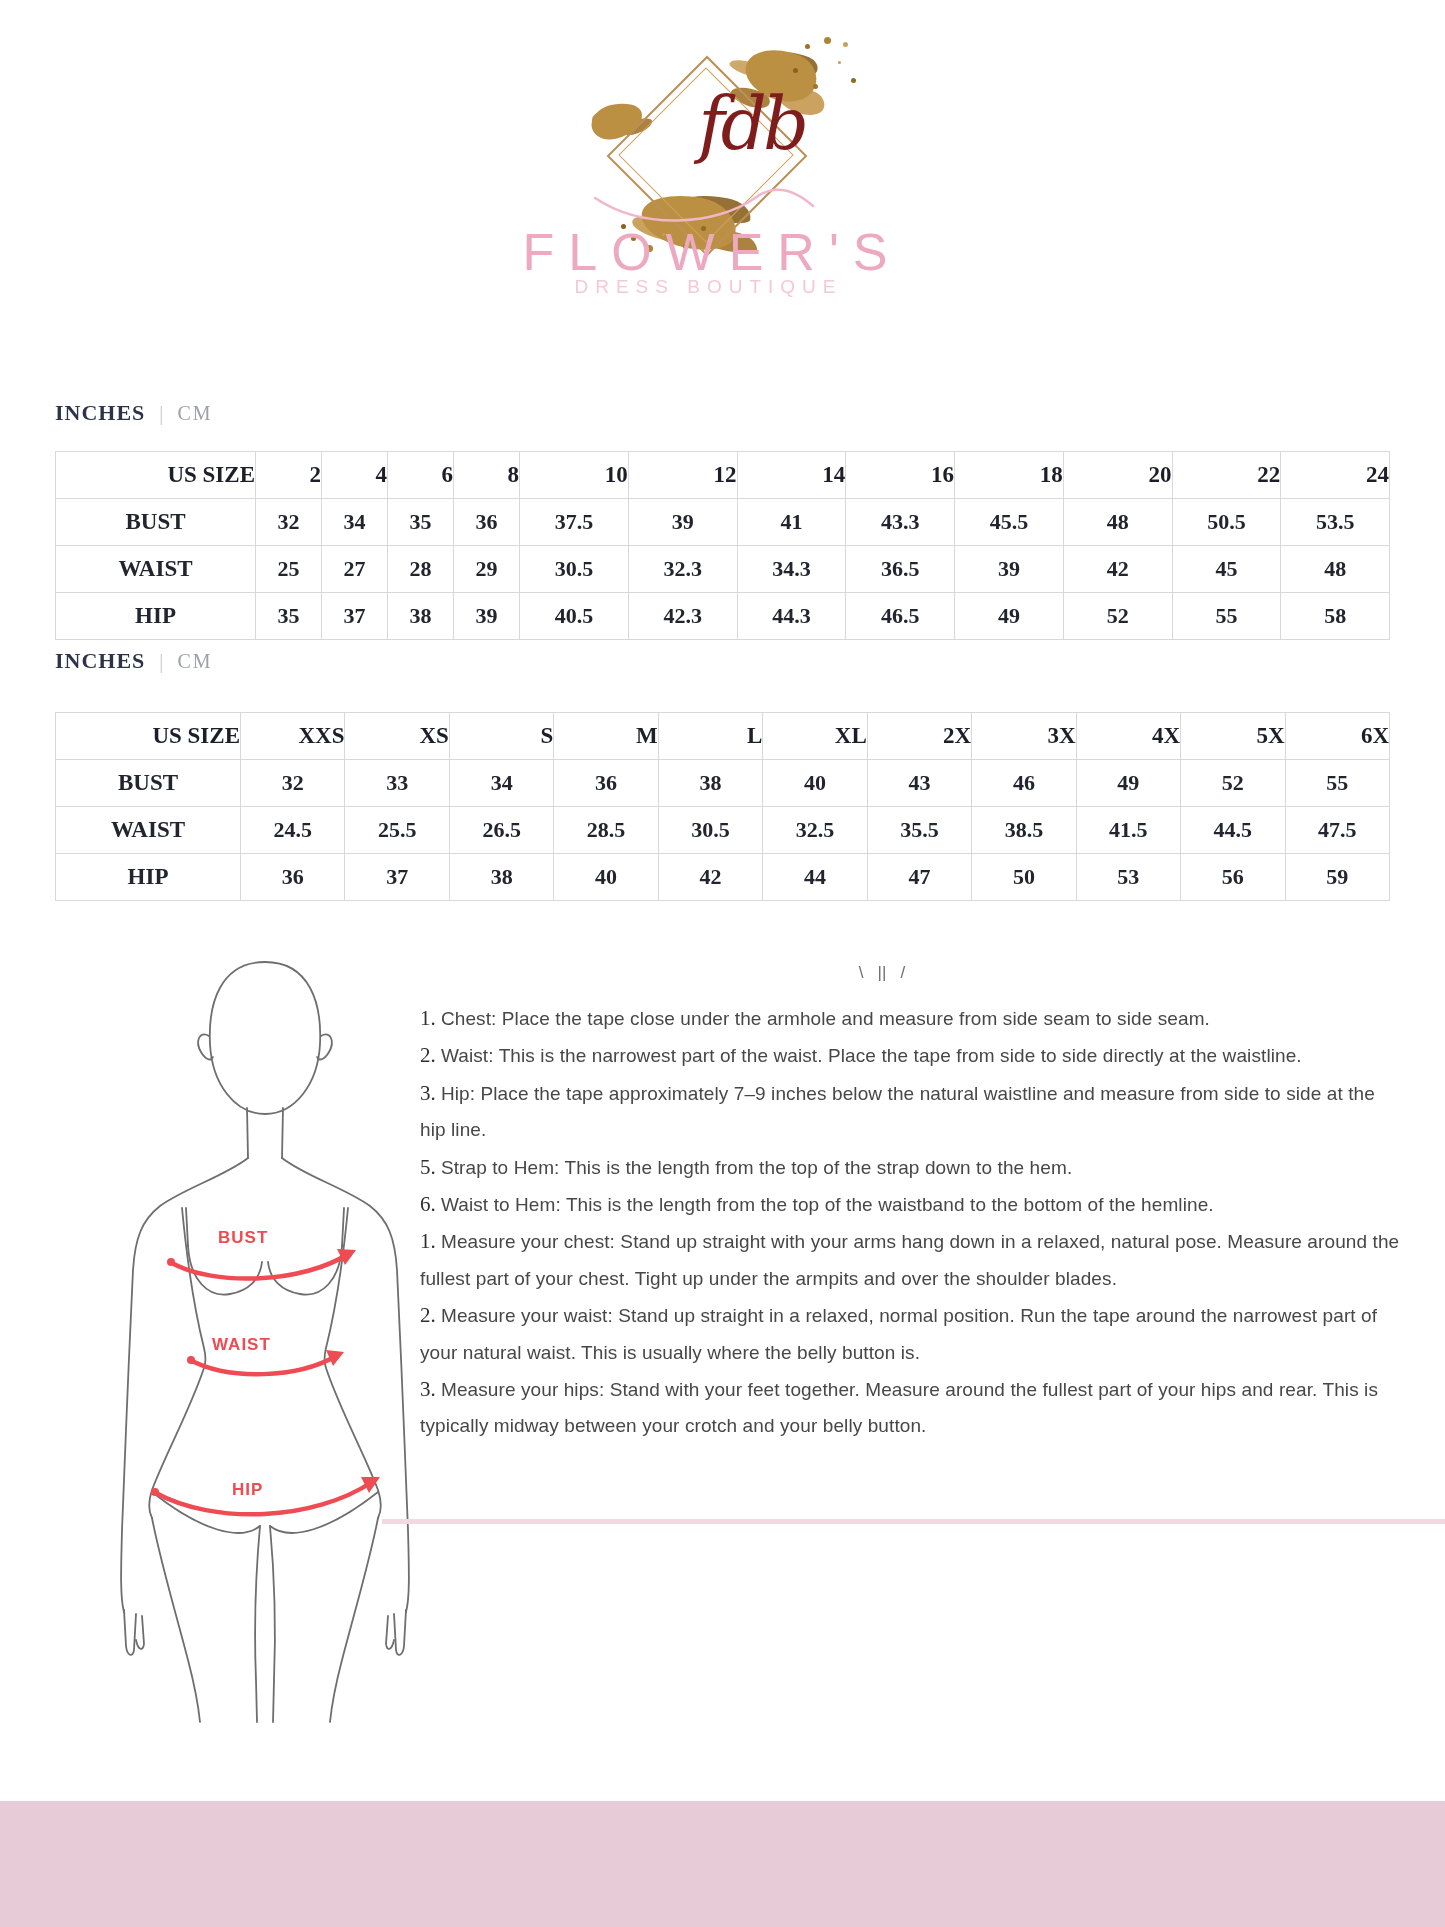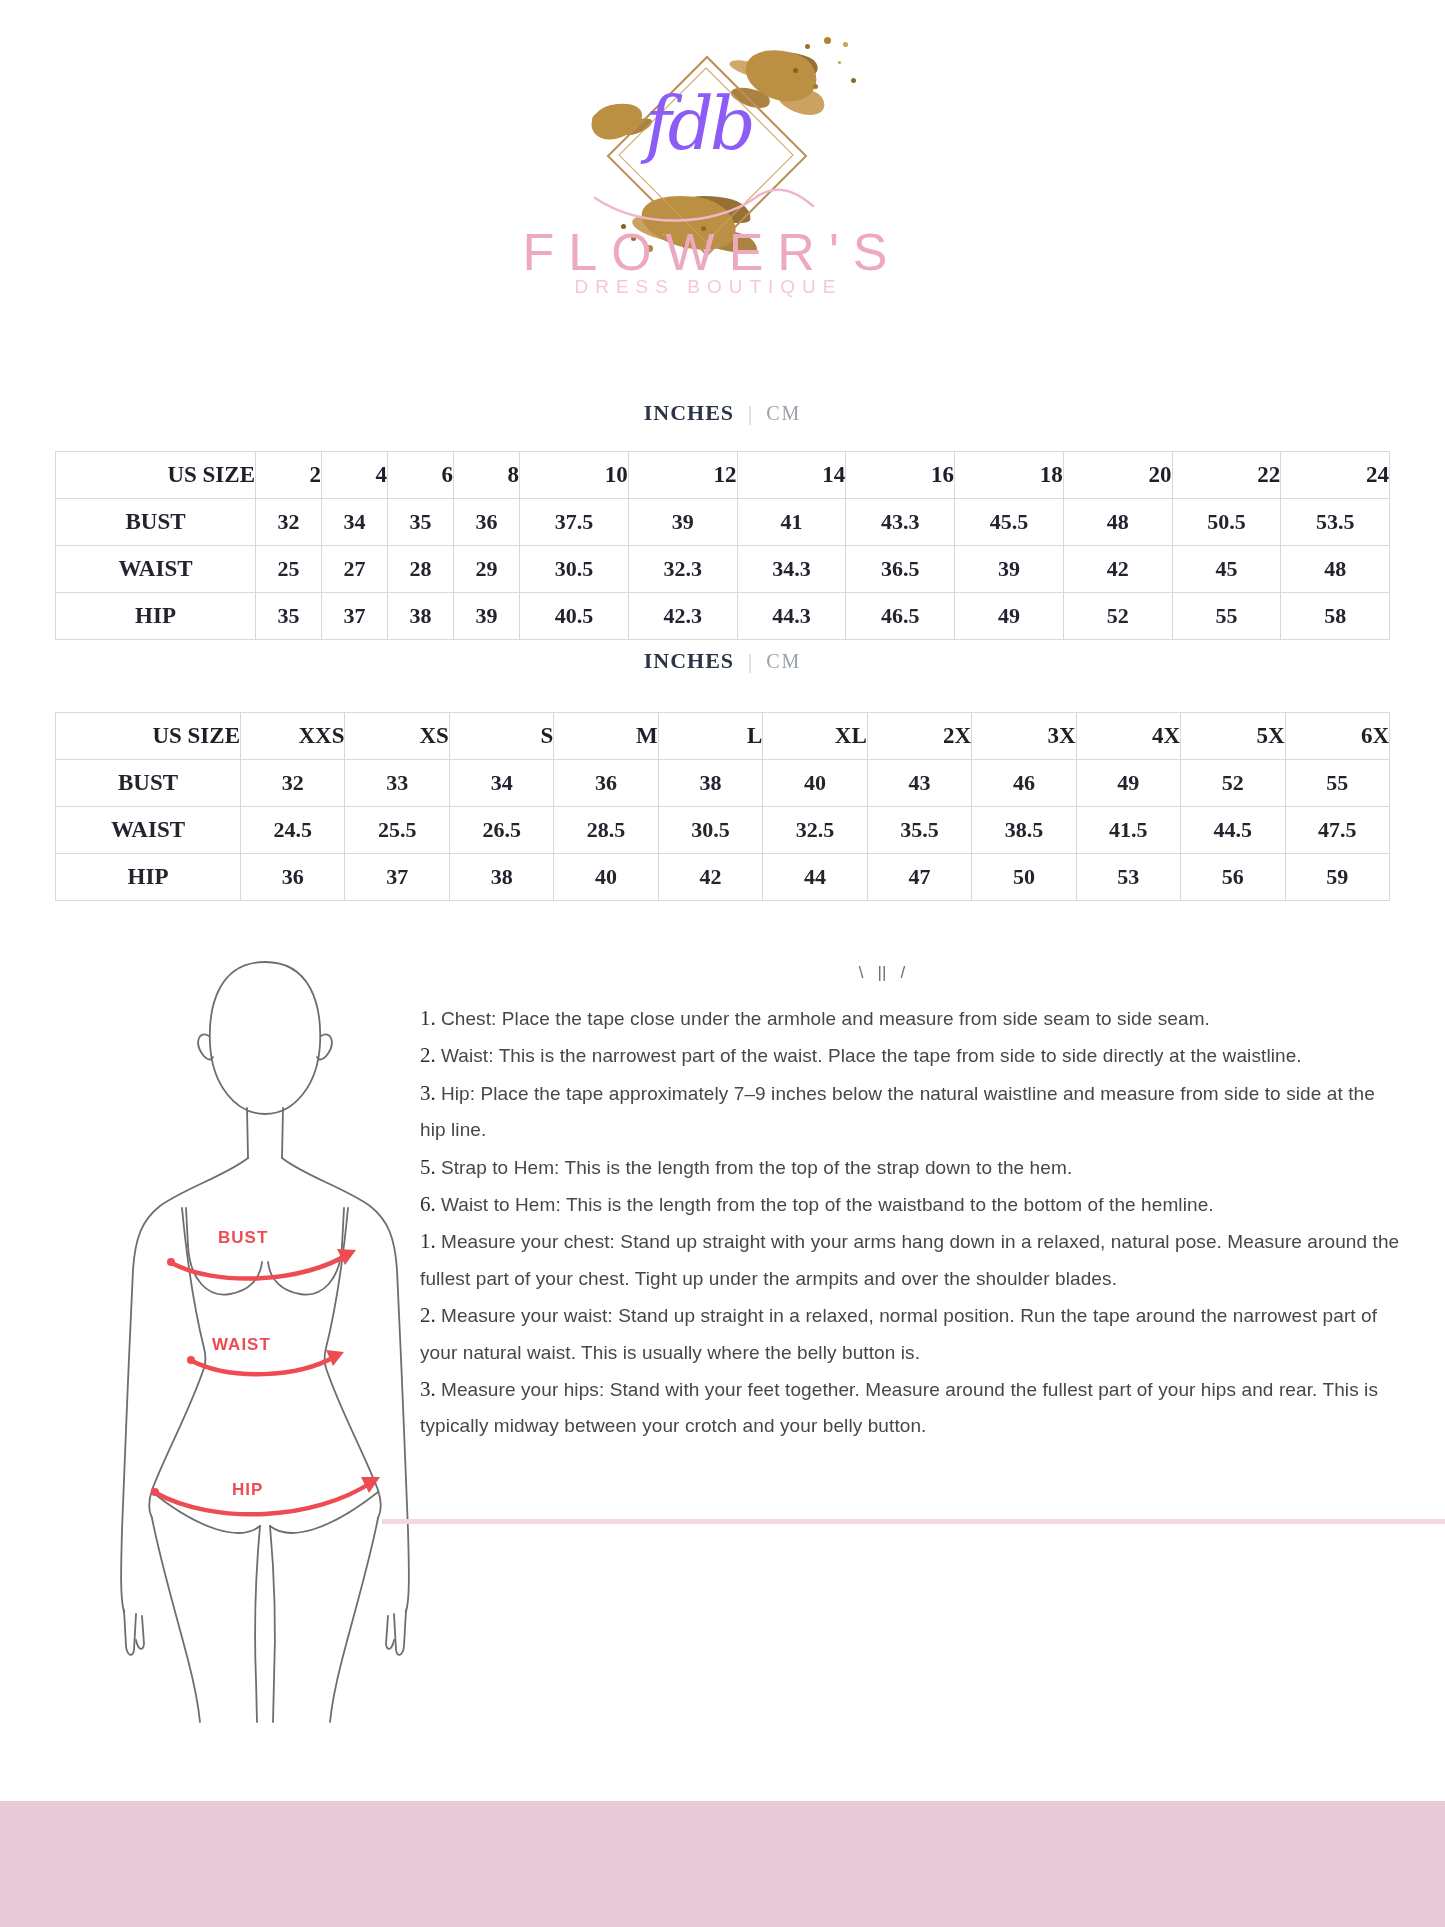--- a/index.html
+++ b/index.html
@@ -18,31 +18,31 @@
          box-shadow:-20px 32px 0 -16px #a3752c,28px 16px 0 -12px #c6984e,10px -16px 0 -14px #8a6220,-34px 6px 0 -18px #caa05a;}
   .blobB{left:86px;top:104px;width:52px;height:34px;border-radius:44% 56% 60% 40%/52% 44% 56% 48%;
          transform:rotate(-14deg);
          box-shadow:18px 10px 0 -10px #a3752c,-10px -8px 0 -12px #c6984e;}
   .blobC{left:136px;top:196px;width:96px;height:52px;border-radius:58% 42% 46% 54%/48% 60% 40% 52%;
          transform:rotate(10deg);
          box-shadow:26px -18px 0 -14px #8a6220,-22px 10px 0 -14px #c6984e,40px 12px 0 -16px #a3752c;}
   .speck{position:absolute;width:5px;height:5px;border-radius:50%;background:#9c7026;}
   .speckA{left:300px;top:44px;box-shadow:20px -6px 0 1px #b08434,-12px 24px 0 0 #8a6220,32px 16px 0 -1px #c89c52,8px 40px 0 0 #a3752c,46px 34px 0 0 #8f6a2a,38px -2px 0 0 #caa05a;}
   .speckC{left:126px;top:236px;box-shadow:16px 10px 0 1px #b08434,-10px -12px 0 0 #8a6220,30px -4px 0 -1px #c89c52,52px 8px 0 0 #a3752c,70px -10px 0 0 #8f6a2a;}
-  .monogram{position:absolute;left:140px;top:88px;width:160px;text-align:left;
+  .monogram{position:absolute;left:140px;top:88px;width:160px;text-align:right;
             font-family:"DejaVu Serif",serif;font-style:italic;font-size:72px;line-height:1;
-            color:#8b5cf6;letter-spacing:-4px;}
+            color:#7f1d1d;letter-spacing:-4px;}
   .swash{position:absolute;left:88px;top:182px;}
   .brand-name{position:absolute;left:0;top:222px;width:400px;text-align:center;
               font-size:52px;letter-spacing:14px;text-indent:14px;color:#eca9bf;font-weight:400;}
   .brand-tagline{position:absolute;left:0;top:276px;width:400px;text-align:center;
               font-size:19px;letter-spacing:7px;text-indent:7px;color:#f6c8d6;font-weight:400;}
 
   
-  .unit-header{position:absolute;left:55px;width:1335px;text-align:center;
+  .unit-header{position:absolute;left:55px;width:1335px;
                font-family:"Liberation Serif",serif;}
   #uh1{top:400px;} #uh2{top:648px;}
   .u-in{font-weight:bold;font-size:22px;color:#2b3547;letter-spacing:1px;cursor:pointer;}
   .u-sep{color:#c4c7ca;font-size:20px;margin:0 10px;}
   .u-cm{color:#9aa1a8;font-size:20px;letter-spacing:2px;cursor:pointer;}
 
   
   table.size-table{border-collapse:collapse;table-layout:fixed;width:1335px;position:absolute;left:55px;
         font-family:"Liberation Serif",serif;font-weight:bold;background:#fff;}
   #table1{top:451px;} #table2{top:712px;}

